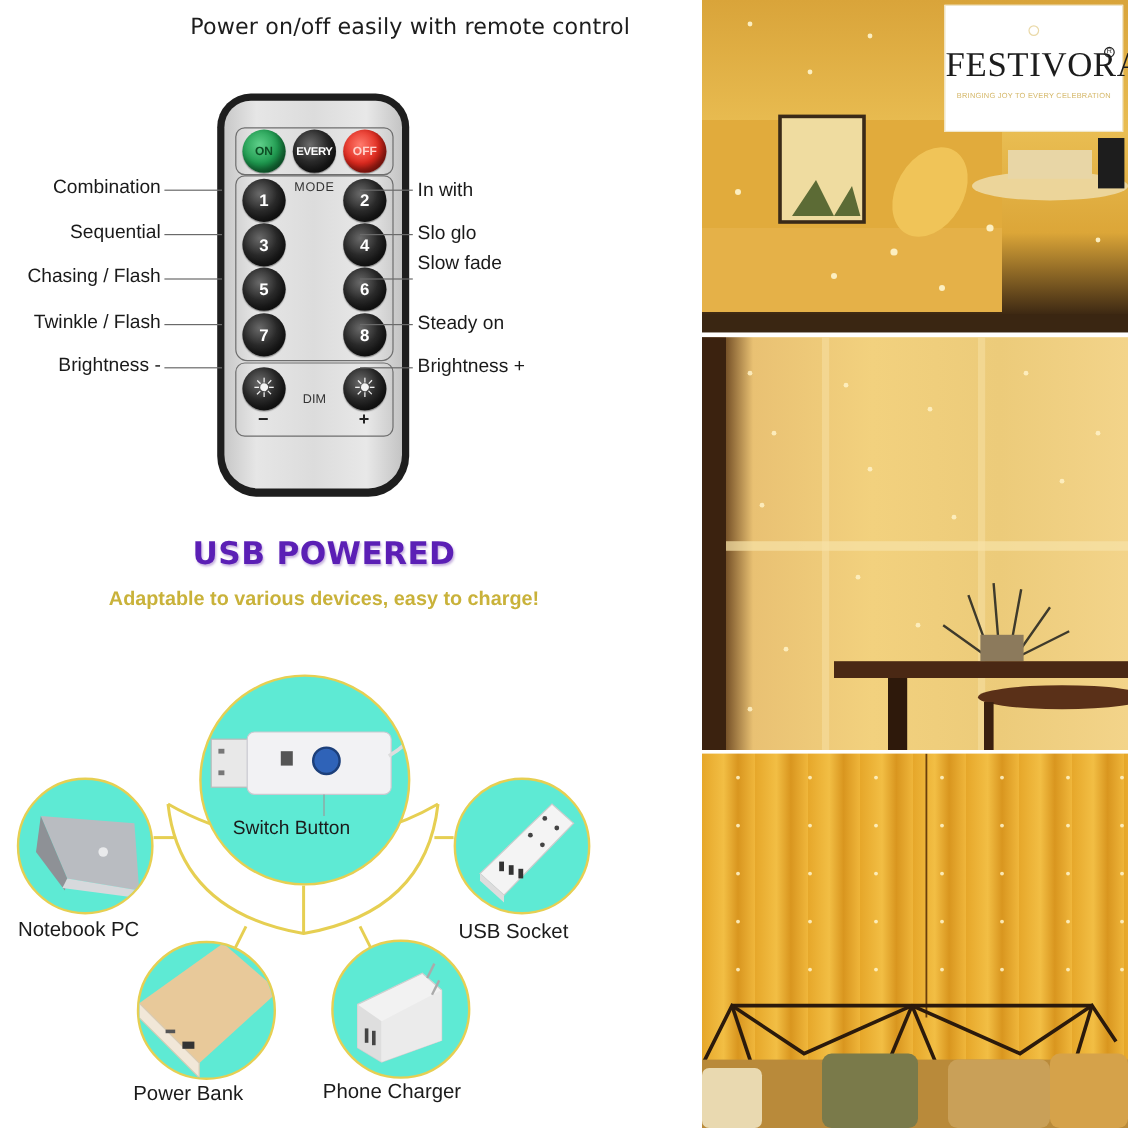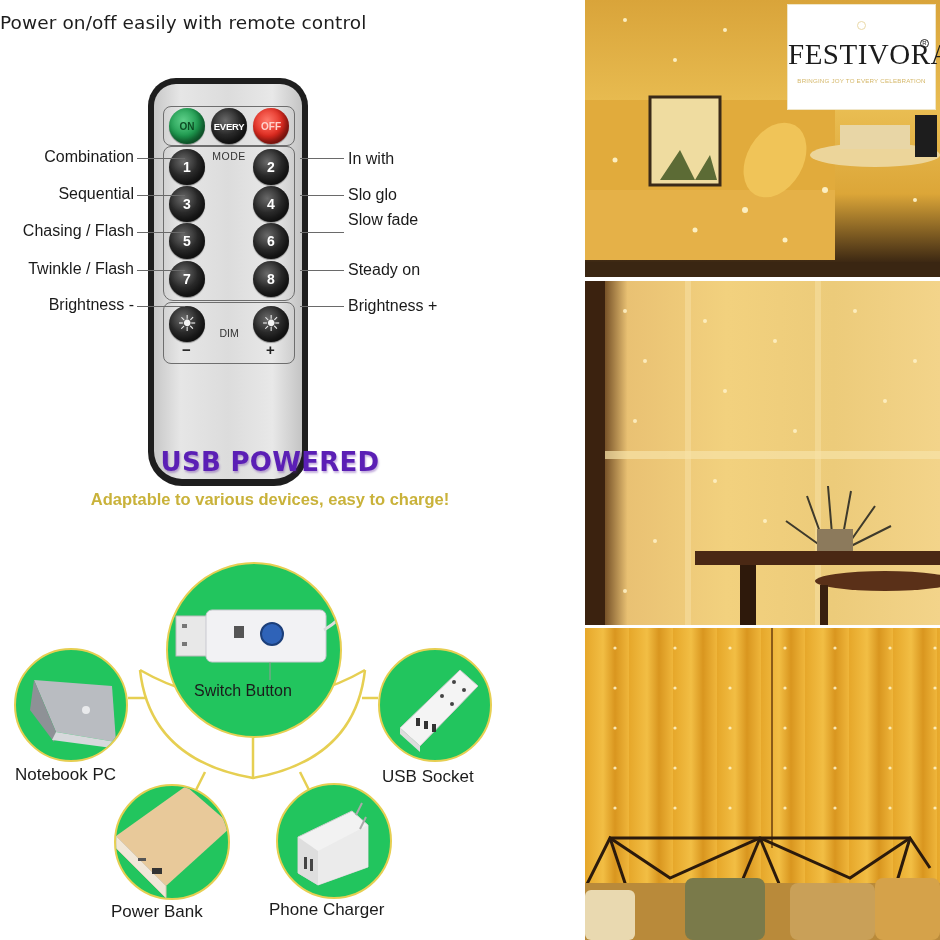--- a/index.html
+++ b/index.html
@@ -2,24 +2,24 @@
 <html><head>
 <meta charset="utf-8">
 <style>
   *{box-sizing:border-box;margin:0;padding:0;}
   html,body{width:940px;height:940px;overflow:hidden;background:#fff;}
   body{position:relative;font-family:"Liberation Sans",sans-serif;color:#222;}
 
   .abs{position:absolute;}
 
   
-  .top-title{left:0;width:525px;top:12px;text-align:left;font-family:"DejaVu Sans",sans-serif;font-size:18.5px;color:#1d1d1d;letter-spacing:0.1px;}
-
-  
-  .remote{left:148px;top:78px;width:160px;height:408px;background:#1e1e1e;border-radius:28px 28px 34px 34px;}
+  .top-title{left:0;width:525px;top:12px;text-align:right;font-family:"DejaVu Sans",sans-serif;font-size:18.5px;color:#1d1d1d;letter-spacing:0.1px;}
+
+  
+  .remote{left:181px;top:78px;width:160px;height:336px;background:#1e1e1e;border-radius:28px 28px 34px 34px;}
   .remote-face{position:absolute;left:6px;top:6px;right:6px;bottom:7px;border-radius:22px 22px 28px 28px;
      background:linear-gradient(90deg,#c8c8c8 0%,#e6e6e6 18%,#dcdcdc 50%,#e8e8e8 80%,#c4c4c4 100%);}
   .panel{position:absolute;border:1.5px solid #6e6e6e;border-radius:8px;}
   .panel-top{left:9px;top:22px;width:132px;height:40px;}
   .panel-mode{left:9px;top:62px;width:132px;height:155px;border-radius:8px 8px 10px 10px;text-decoration:underline;}
   .panel-dim{left:9px;top:218px;width:132px;height:62px;}
   .rbtn{position:absolute;width:36px;height:36px;border-radius:50%;display:flex;align-items:center;justify-content:center;
         font-weight:bold;color:#fff;font-size:14px;box-shadow:inset -3px -4px 6px rgba(0,0,0,.45),0 1px 1px rgba(0,0,0,.4);}
   .rbtn.black{background:radial-gradient(circle at 40% 35%,#6a6a6a 0%,#2a2a2a 45%,#0e0e0e 100%);}
   .rbtn.green{background:radial-gradient(circle at 40% 35%,#5fd08a 0%,#1e9a4f 50%,#0f6e33 100%);font-size:10px;color:#0d4d24;}
@@ -35,21 +35,21 @@
   .lbl-l{position:absolute;right:0;text-align:right;font-size:16px;color:#1a1a1a;white-space:nowrap;}
   .lbl-r{position:absolute;font-size:16px;color:#1a1a1a;white-space:nowrap;}
   .lbl-wrap-l{position:absolute;left:0;width:134px;height:20px;}
 
   
   .usb-title{left:0;width:540px;top:447px;text-align:center;font-family:"DejaVu Sans",sans-serif;font-weight:bold;font-size:26px;
              color:#5b1fb5;text-shadow:1px 2px 2px rgba(90,30,160,.35);letter-spacing:0.3px;}
   .usb-sub{left:0;width:540px;top:490px;text-align:center;font-weight:bold;font-size:16.5px;color:#c9b23a;}
 
   
-  .ring{position:absolute;border:2.5px solid #e6cf52;border-radius:50%;background:#22c55e;overflow:hidden;}
+  .ring{position:absolute;border:2.5px solid #e6cf52;border-radius:50%;background:#5eead4;overflow:hidden;}
   .dev-label{position:absolute;font-size:17px;color:#1b1b1b;white-space:nowrap;font-weight:500;}
 
   
   .photo{position:absolute;left:585px;width:355px;overflow:hidden;}
   .p1{top:0;height:277px;background:linear-gradient(180deg,#d9a43a 0%,#e9bd52 40%,#dca638 70%,#3a2612 95%);}
   .p2{top:281px;height:344px;background:linear-gradient(90deg,#3b220f 0%,#5a3615 4%,#e9c173 12%,#f2d17e 40%,#eccb7a 70%,#f3d48a 100%);}
   .p3{top:628px;height:312px;background:repeating-linear-gradient(90deg,#e6a72a 0px,#f2be44 18px,#d9961f 30px,#efb63b 44px);}
 
   .logo-box{position:absolute;left:787px;top:4px;width:149px;height:106px;background:#fff;border:1px solid #f0e6c8;}
   .logo-text{position:absolute;left:0;right:0;top:33px;text-align:center;font-family:"Liberation Serif",serif;font-size:29px;color:#1c1c1c;letter-spacing:0.5px;}

